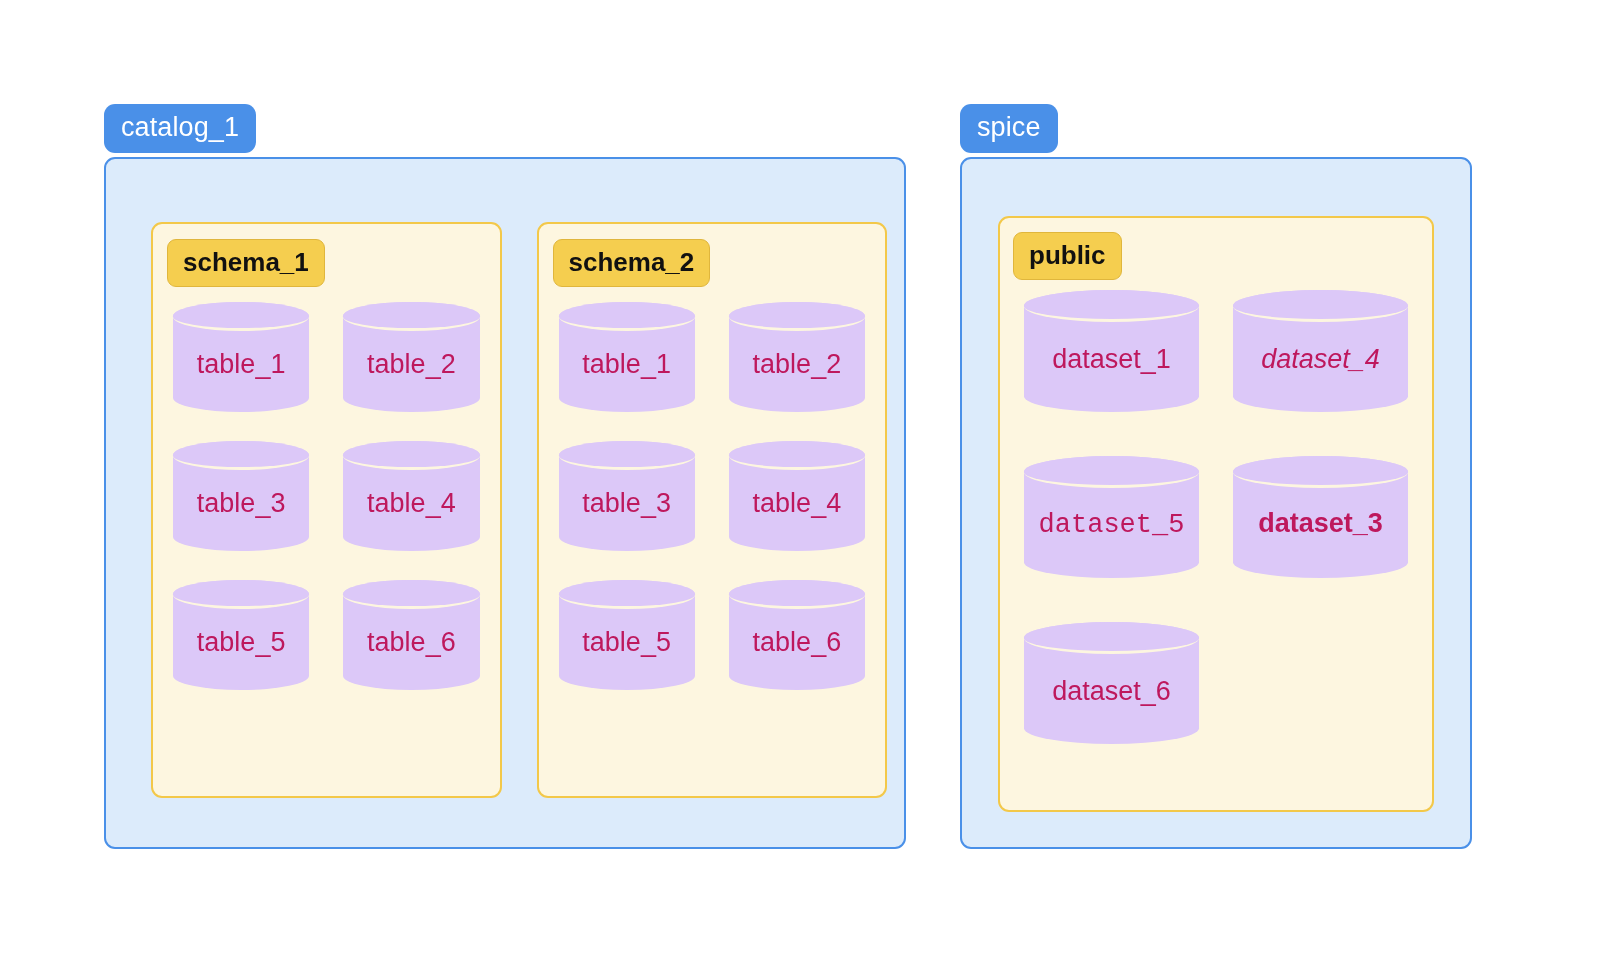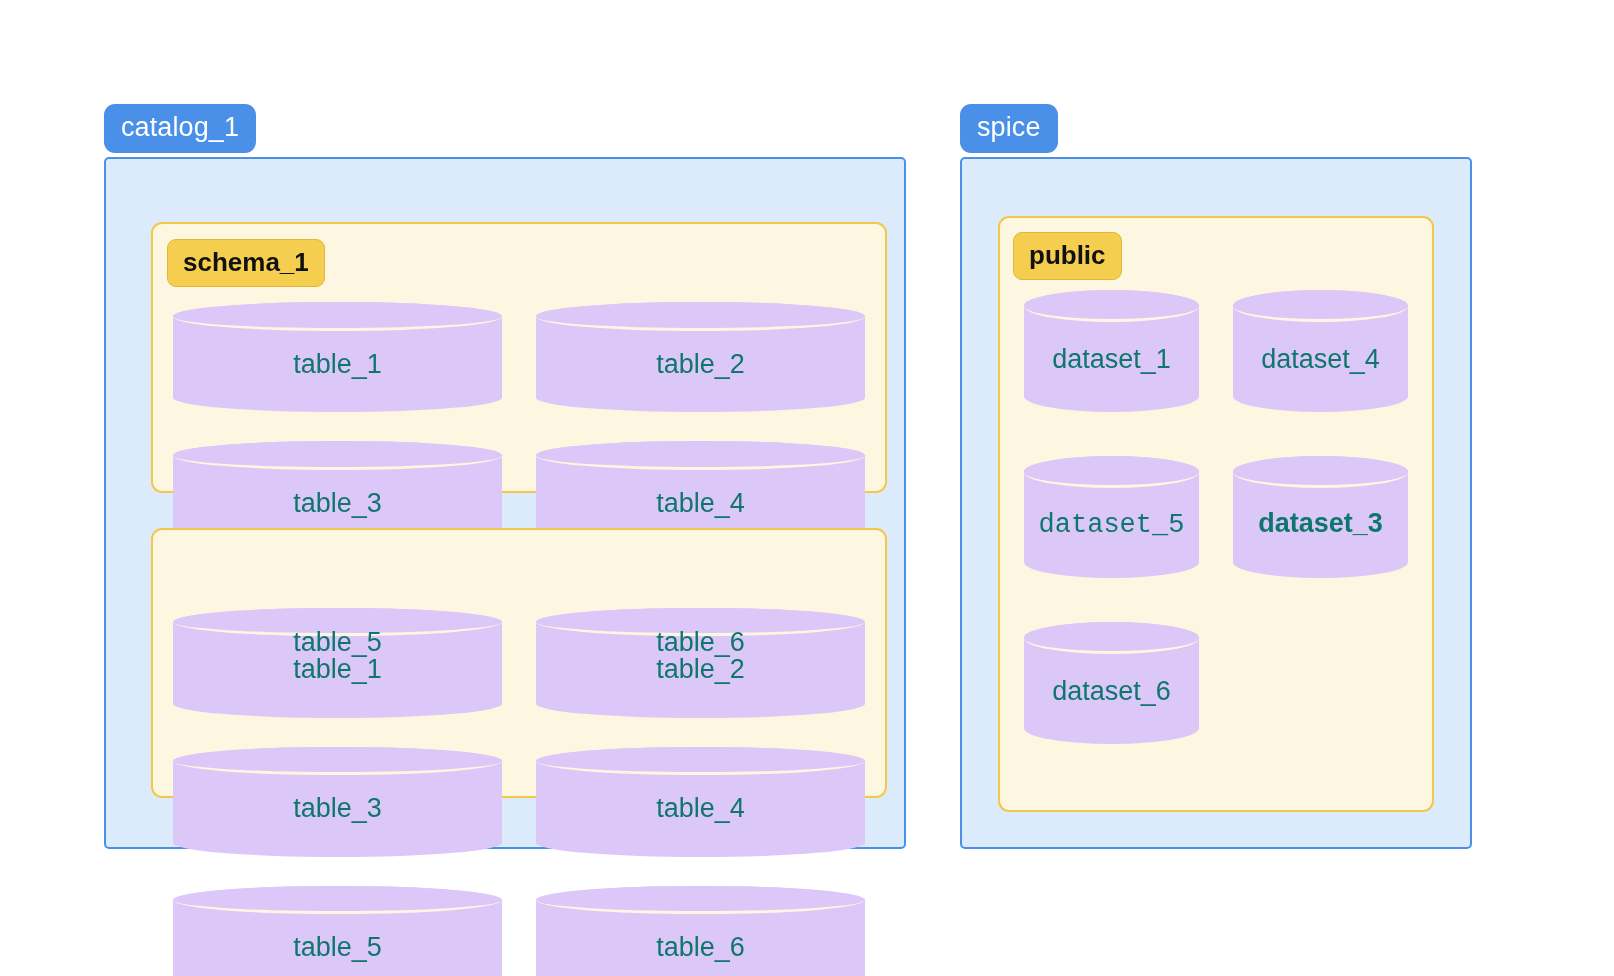--- a/index.html
+++ b/index.html
@@ -38,23 +38,22 @@
     letter-spacing: 0.1px;
     white-space: nowrap;
     z-index: 5;
   }
 
   .catalog-panel {
     position: absolute;
     left: 0;
     background: #dcebfb;
     border: 2px solid #4a90e8;
-    border-radius: 5px;
+    border-radius: 11px;
     display: flex;
-    flex-direction: column;
   }
 
   
   .schema-panel {
     position: relative;
     background: #fdf6e0;
     border: 2px solid #f3c849;
     border-radius: 11px;
     flex: 1 1 0;
   }
@@ -106,21 +105,21 @@
     top: 0;
     height: 26%;
     background: #dcc8f8;
     border-radius: 50%;
     border-bottom: 3px solid #fdf6e0;
   }
 
   .cyl-label {
     position: relative;
     z-index: 2;
-    color: #0f766e;
+    color: #be185d;
     font-size: 27px;
     line-height: 1;
     white-space: nowrap;
     text-align: center;
   }
 </style>
 </head>
 <body>
 
 <div id="canvas">
@@ -169,20 +168,21 @@
           <div class="cylinder" style="height:110px;">
             <div class="cyl-body"></div>
             <div class="cyl-top"></div>
             <span class="cyl-label" style="margin-top:14px;">table_6</span>
           </div>
 
         </div>
       </div>
 
       <div class="schema-panel">
+        <div class="schema-badge plain" style="left:14px; top:15px;">schema_2</div>
 
         <div class="cylinder-grid" style="left:20px; top:78px; right:20px; column-gap:34px; row-gap:29px;">
 
           <div class="cylinder" style="height:110px;">
             <div class="cyl-body"></div>
             <div class="cyl-top"></div>
             <span class="cyl-label" style="margin-top:14px;">table_1</span>
           </div>
 
           <div class="cylinder" style="height:110px;">
@@ -234,21 +234,21 @@
 
           <div class="cylinder" style="height:122px;">
             <div class="cyl-body"></div>
             <div class="cyl-top"></div>
             <span class="cyl-label" style="margin-top:16px;">dataset_1</span>
           </div>
 
           <div class="cylinder" style="height:122px;">
             <div class="cyl-body"></div>
             <div class="cyl-top"></div>
-            <span class="cyl-label" style="margin-top:16px;">dataset_4</span>
+            <span class="cyl-label" style="margin-top:16px;font-style:italic;">dataset_4</span>
           </div>
 
 
           <div class="cylinder" style="height:122px;font-family:Liberation Mono, monospace;">
             <div class="cyl-body"></div>
             <div class="cyl-top"></div>
             <span class="cyl-label" style="margin-top:16px;">dataset_5</span>
           </div>
 
           <div class="cylinder" style="height:122px;">

